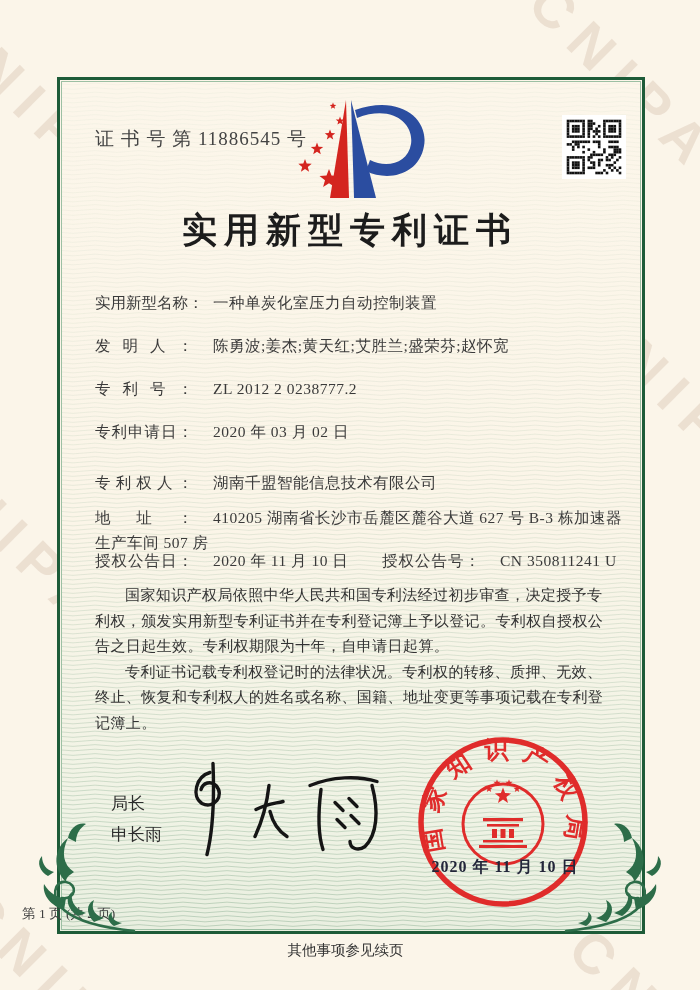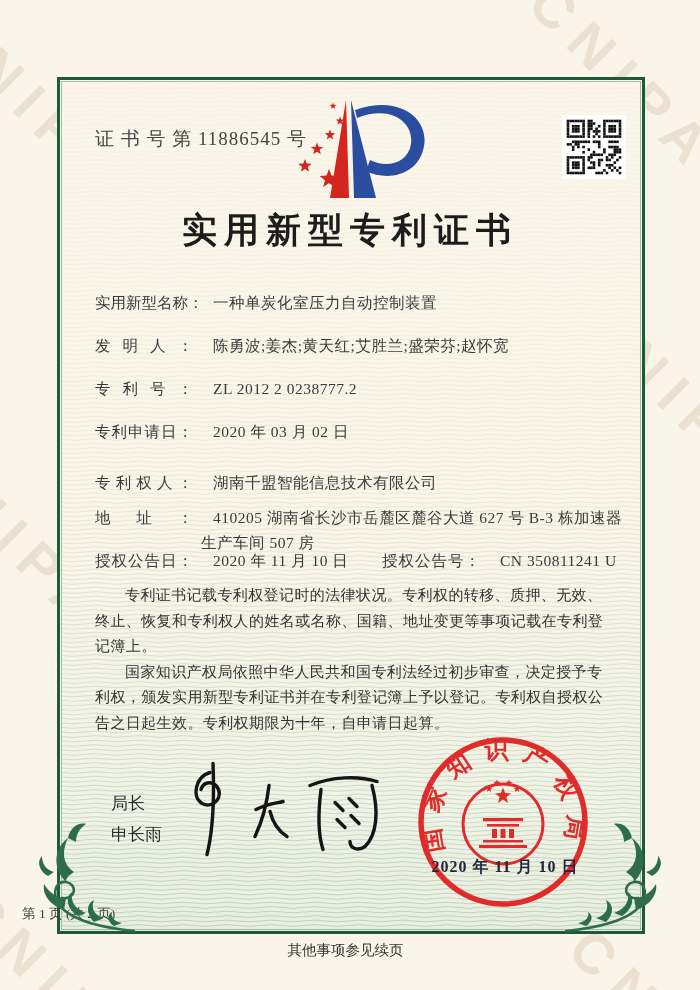--- a/index.html
+++ b/index.html
@@ -44,21 +44,21 @@
     left:0;right:0;top:207px;text-align:center;
     font-size:35px;font-weight:bold;letter-spacing:7px;color:#1c1c1c;
   }
   .fields{left:95px;top:290px;width:518px;font-size:15.5px;}
   .frow{position:absolute;left:0;line-height:25px;letter-spacing:0.5px;white-space:nowrap;}
   .flabel{
     display:inline-block;width:98px;vertical-align:top;
     text-align:justify;text-align-last:justify;letter-spacing:0;
   }
   .fval{margin-left:20px;}
-  .fval2{margin-left:106px;}
+  .fval2{}
   .frow .pair2{position:absolute;left:287px;top:0;white-space:nowrap;}
   .paras{left:95px;top:583px;width:515px;font-size:15px;line-height:25.5px;color:#333;}
   .paras p{margin:0;text-indent:2em;letter-spacing:0.4px;}
   .signer{
     left:95px;top:788px;font-size:17px;line-height:31px;color:#2d2d2d;
     font-family:"Liberation Sans","DejaVu Sans",sans-serif;
     margin-left:16px;
   }
   .sig{left:172px;top:756px;}
   .seal{left:413px;top:732px;z-index:4;opacity:0.95;}
@@ -519,22 +519,22 @@
   </div>
   <div class="frow" style="top:258px">
     <span class="flabel">授权公告日：</span><span class="fval">2020 年 11 月 10 日</span>
     <span class="pair2">
       <span class="flabel">授权公告号：</span><span class="fval">CN 350811241 U</span>
     </span>
   </div>
 </div>
 
 <div class="abs paras">
+  <p>国家知识产权局依照中华人民共和国专利法经过初步审查，决定授予专利权，颁发实用新型专利证书并在专利登记簿上予以登记。专利权自授权公告之日起生效。专利权期限为十年，自申请日起算。</p>
   <p>专利证书记载专利权登记时的法律状况。专利权的转移、质押、无效、终止、恢复和专利权人的姓名或名称、国籍、地址变更等事项记载在专利登记簿上。</p>
-  <p>国家知识产权局依照中华人民共和国专利法经过初步审查，决定授予专利权，颁发实用新型专利证书并在专利登记簿上予以登记。专利权自授权公告之日起生效。专利权期限为十年，自申请日起算。</p>
 </div>
 
 <div class="abs signer">
   <div>局长</div>
   <div>申长雨</div>
 </div>
 
 <svg class="abs sig" width="215" height="105" viewBox="0 0 215 100" fill="none" stroke="#151515" stroke-width="3.4" stroke-linecap="round">
   <path d="M38,14 C24,18 19,38 30,45 C42,51 53,37 44,27 C39,22 31,24 29,31"></path>
   <path d="M41,5 C42,30 42,68 35,96"></path>

